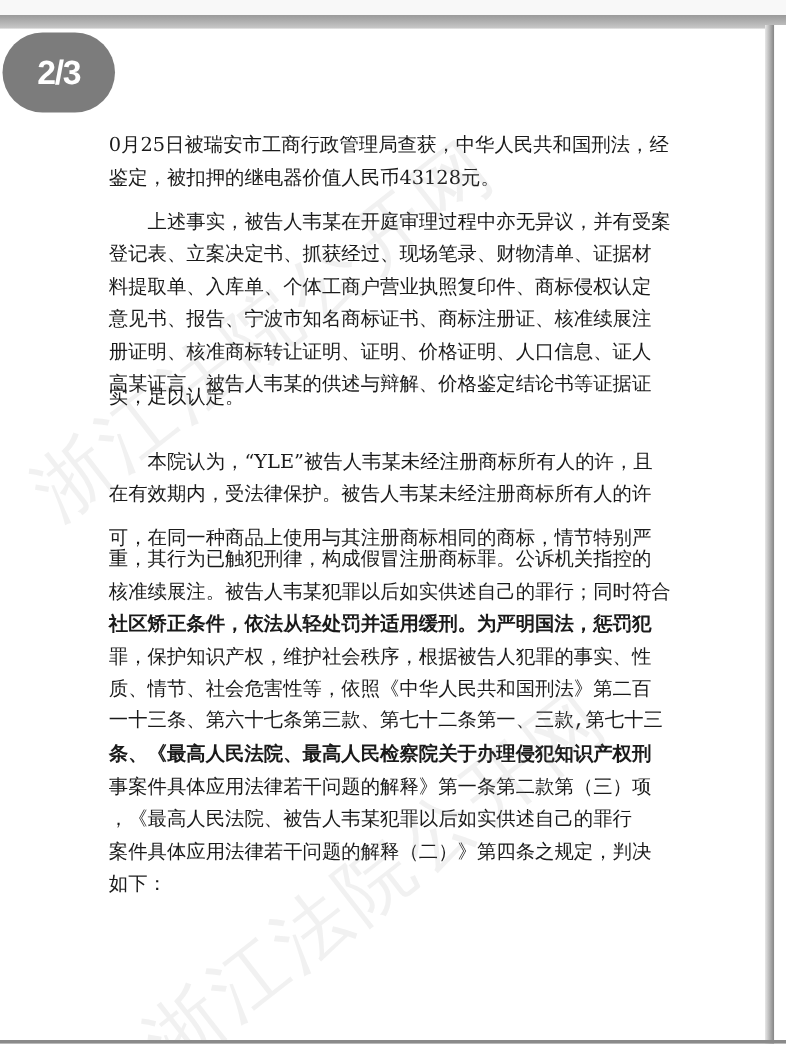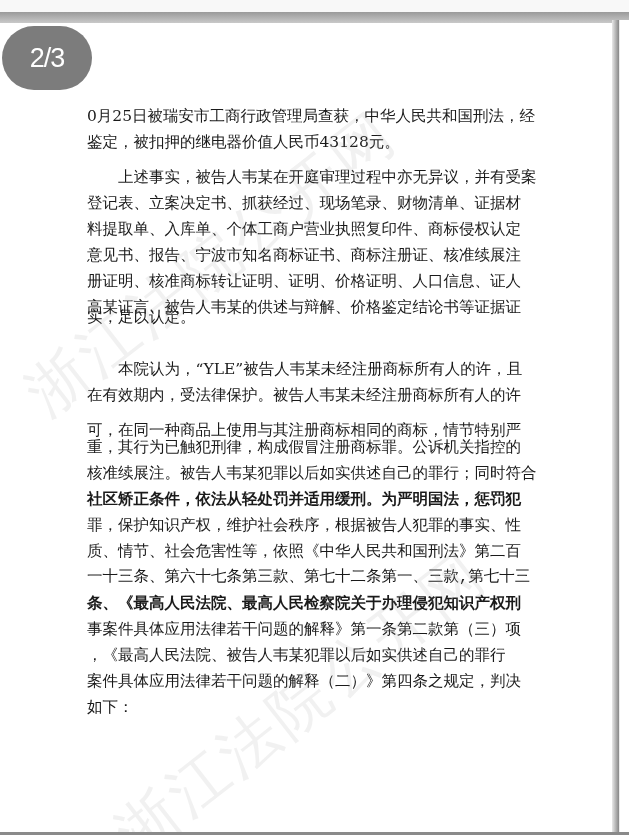--- a/index.html
+++ b/index.html
@@ -49,21 +49,21 @@
     background: #8a8a8a;
   }
   .page-badge {
     position: absolute;
     left: 2px; top: 26px;
     width: 90px; height: 64px;
     border-radius: 32px;
     background: #7c7c7c;
     color: #ffffff;
     font-family: "Liberation Sans", "DejaVu Sans", sans-serif;
-    font-weight: normal;
+    font-weight: bold;
     font-size: 27px;
     letter-spacing: -1px;
     display: flex;
     align-items: center;
     justify-content: center;
     z-index: 5;
   }
   .watermark {
     position: absolute;
     font-family: "DejaVu Sans", sans-serif;

